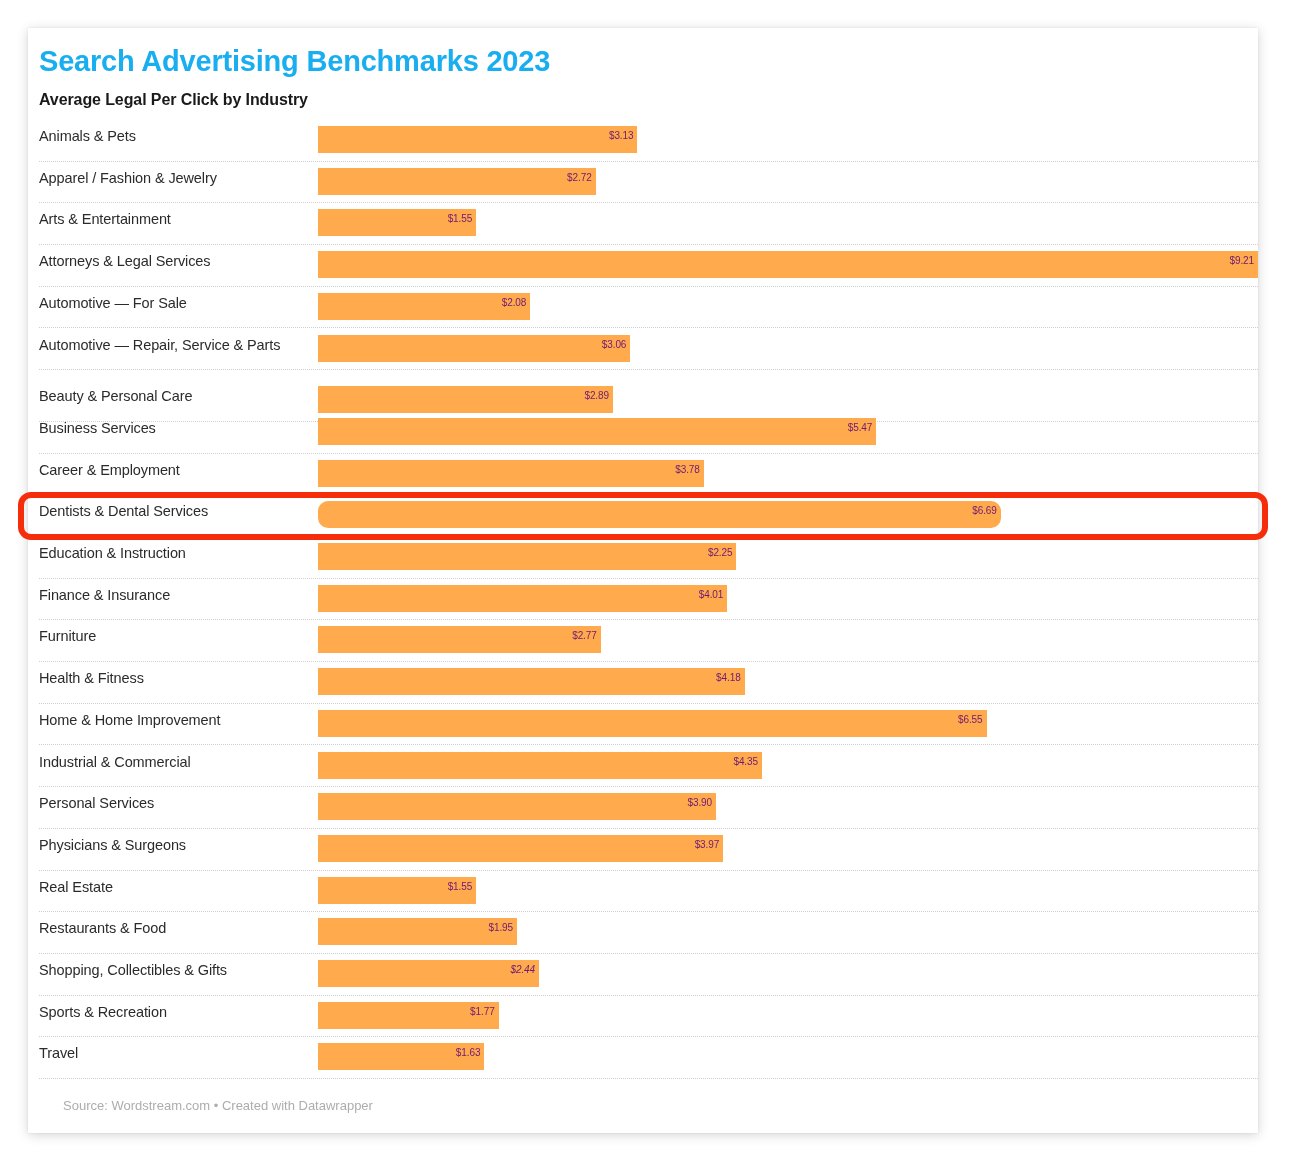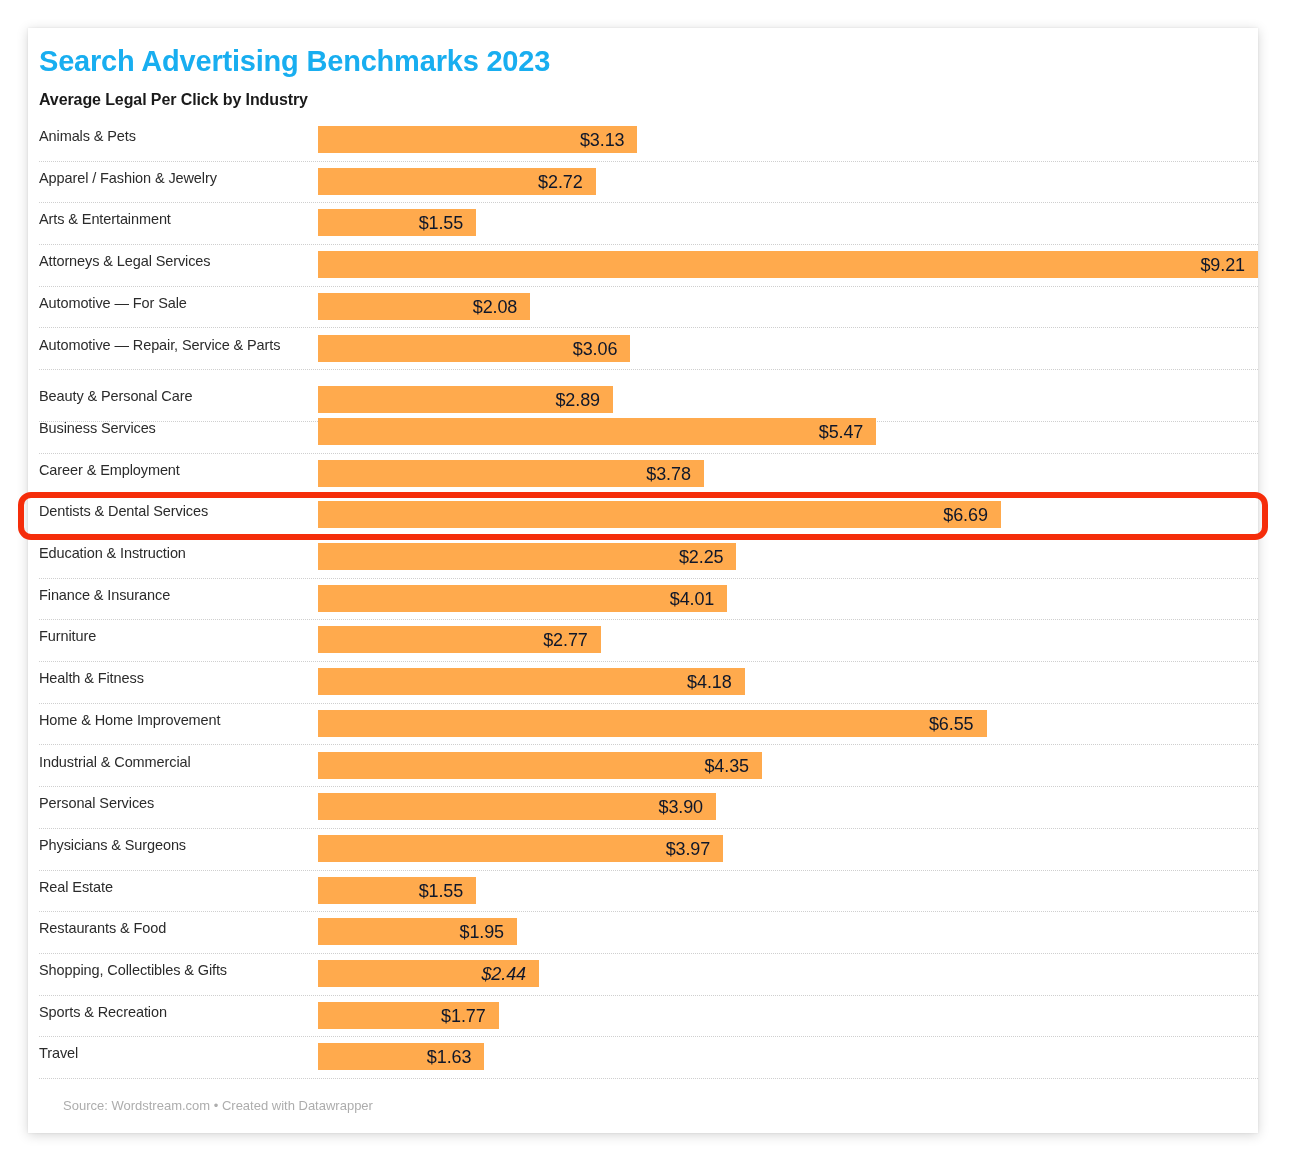--- a/index.html
+++ b/index.html
@@ -95,24 +95,24 @@
   .bar {
     position: absolute;
     left: 0;
     top: 0;
     height: 27px;
     background: #FFAA4D;
     box-sizing: border-box;
   }
   .bar-value {
     position: absolute;
-    right: 13px;
+    right: 4px;
     top: 4px;
-    font-size: 18px;
-    color: #0f172a;
+    font-size: 10px;
+    color: #701a75;
     white-space: nowrap;
     letter-spacing: -0.1px;
   }
   
   #footer {
     position: absolute;
     left: 11px;
     top: 1070px;
     font-size: 13px;
     color: #adadad;
@@ -221,21 +221,21 @@
           <div class="bar-track">
             <div class="bar" style="width: 385.798px; background: rgb(255, 170, 77);">
               <span class="bar-value">$3.78</span>
             </div>
           </div>
           <div class="row-rule"></div>
         </div>
         <div class="row" style="top: 375.3px;">
           <div class="cat-label">Dentists &amp; Dental Services</div>
           <div class="bar-track">
-            <div class="bar" style="width: 682.801px; background: rgb(255, 170, 77);">
+            <div class="bar" style="width: 682.801px; background: rgb(255, 170, 77); border-radius: 10px;">
               <span class="bar-value">$6.69</span>
             </div>
           </div>
           <div class="row-rule"></div>
         </div>
         <div class="row" style="top: 417px;">
           <div class="cat-label">Education &amp; Instruction</div>
           <div class="bar-track">
             <div class="bar" style="width: 418.458px; background: rgb(255, 170, 77);">
               <span class="bar-value">$2.25</span>

